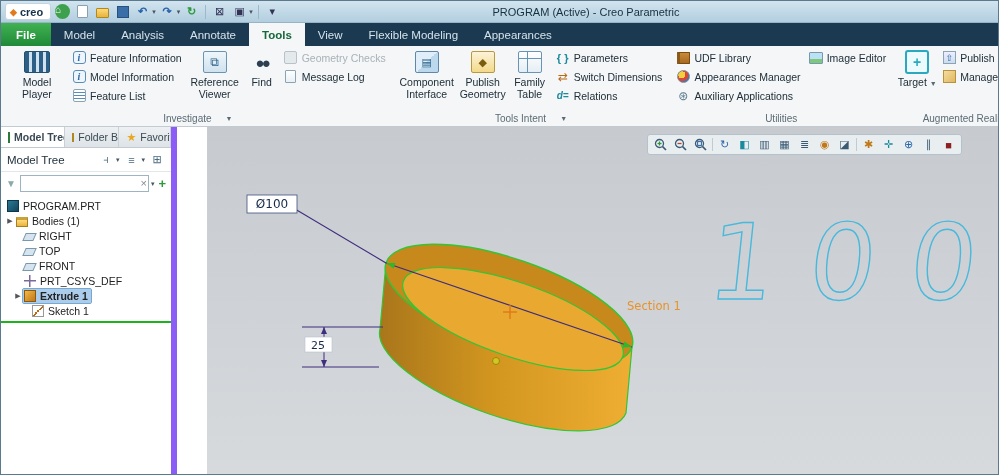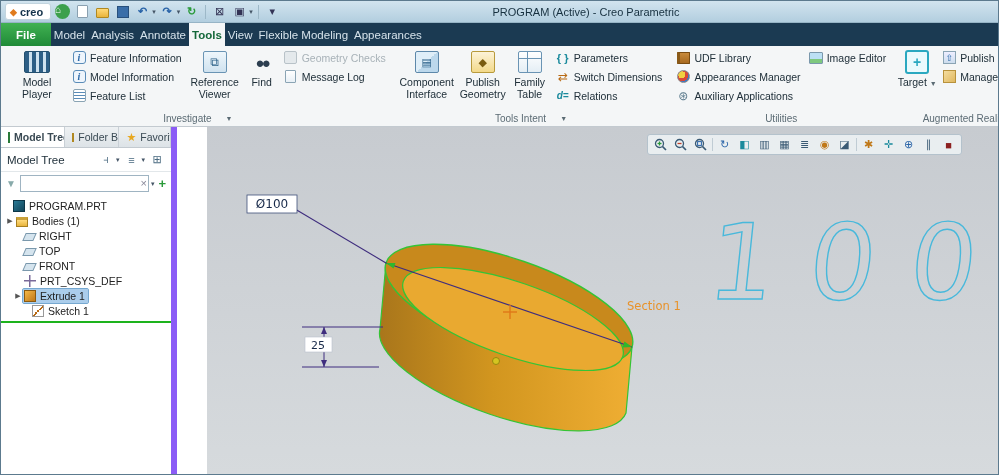--- a/index.html
+++ b/index.html
@@ -16,21 +16,21 @@
   .q-page { width:11px; height:13px; background:#fff; border:1px solid #8aa0b0; border-radius:1px; }
   .q-folder { width:13px; height:10px; background:linear-gradient(#ffd978,#e8b43c); border:1px solid #b08820; border-radius:1px; margin-top:2px; }
   .q-save { width:12px; height:12px; background:#3a6ea8; border:1px solid #28507c; }
   .q-blue { color:#2a64a8; font-weight:bold; }
   .qsep { width:1px; height:14px; background:#9db8c8; margin:0 2px; }
   .dd-mini { font-size:7px; color:#456; margin-left:-2px; }
   .win-title { position:absolute; left:585px; transform:translateX(-50%); top:0; height:22px; display:flex; align-items:center; font-size:11px; color:#16303f; white-space:nowrap; }
 
   
   .tabbar { height:23px; background:#1b3a52; display:flex; align-items:stretch; }
-  .tab { padding:0 3px; display:flex; align-items:center; color:#d5e2ea; font-size:11.5px; white-space:nowrap; }
+  .tab { padding:0 13px; display:flex; align-items:center; color:#d5e2ea; font-size:11.5px; white-space:nowrap; }
   .tab.file { background:linear-gradient(#41b152,#1f8a37); color:#fff; padding:0 15px; font-weight:bold; }
   .tab.active { background:#f4f6f7; color:#14683a; font-weight:bold; }
 
   
   .ribbon { height:81px; background:#f4f6f7; border-bottom:1px solid #c3cad0; display:flex; align-items:stretch; padding-left:2px; }
   .rgroup { display:flex; flex-direction:column; padding:1px 3px 0; }
   .rgroup-body { display:flex; align-items:flex-start; flex:1; }
   .rgroup-label { height:15px; display:flex; align-items:center; justify-content:center; gap:14px; font-size:10px; color:#5b6b74; }
   .rgroup-label .dd { font-size:7px; color:#5b6b74; }
   .rsep { width:1px; background:#d7dce0; margin:3px 0; }
@@ -85,21 +85,21 @@
   .funnel { color:#8aa; font-size:10px; }
   .filter-box { position:relative; flex:1; height:17px; }
   .filter-box input { width:100%; height:17px; border:1px solid #9fb4c2; font-size:10px; padding:0 14px 0 4px; outline:none; }
   .filter-clear { position:absolute; right:2px; top:1px; color:#889; font-size:11px; line-height:15px; }
   .plus { color:#2a9a3a; font-weight:bold; font-size:13px; }
 
   .tree { padding-top:3px; }
   .trow { height:15px; display:flex; align-items:center; font-size:10.5px; color:#222; }
   .exp { width:10px; flex:none; font-size:7px; color:#555; text-align:center; }
   .rowinner { display:flex; align-items:center; padding:0 3px 0 1px; height:14px; border-radius:1px; }
-  .rowinner.selected { background:#abcdeb; outline:1px solid #76a8d0; }
+  .rowinner.selected { background:#abcdeb; outline:1px solid #76a8d0;font-weight:bold; }
   .ti { width:12px; height:12px; flex:none; margin-right:4px; display:inline-block; }
   .ti-part { background:linear-gradient(135deg,#2a7a96,#12455a); border:1px solid #0d3648; }
   .ti-bodies { background:linear-gradient(#ffda7c,#e8b43c); border:1px solid #a87f20; border-top:3px solid #caa23a; height:10px; margin-top:2px; }
   .ti-plane { background:#d5e4ee; border:1px solid #7a98ac; transform:skewX(-24deg); height:8px; width:11px; margin-top:2px; }
   .ti-csys { background:
       linear-gradient(#7a6a9a,#7a6a9a) 5px 0/1.5px 12px no-repeat,
       linear-gradient(#7a6a9a,#7a6a9a) 0 5px/12px 1.5px no-repeat; }
   .ti-extrude { background:linear-gradient(135deg,#f4b848,#c07818); border:1px solid #8a5a10; }
   .ti-sketch { background:linear-gradient(135deg,#fff 45%,#b86a14 45% 55%,#fff 55%); border:1px solid #999; }
   .insert-line { height:2px; background:#1db31d; margin-top:3px; }
@@ -376,21 +376,21 @@
         <span class="funnel">▼</span>
         <span class="filter-box">
           <input value="" style="">
           <span class="filter-clear">×</span>
         </span>
         <span class="dd-mini">▾</span>
         <span class="plus">+</span>
       </div>
 
       <div class="tree">
-        <div class="trow" style="padding-left:11px">
+        <div class="trow" style="padding-left:5px">
           <span class="rowinner">
               <span class="ti ti-part"></span>
               <span>PROGRAM.PRT</span>
             </span>
         </div>
         <div class="trow" style="padding-left:4px">
           <span class="exp">▶</span>
           <span class="rowinner">
               <span class="ti ti-bodies"></span>
               <span>Bodies (1)</span>

